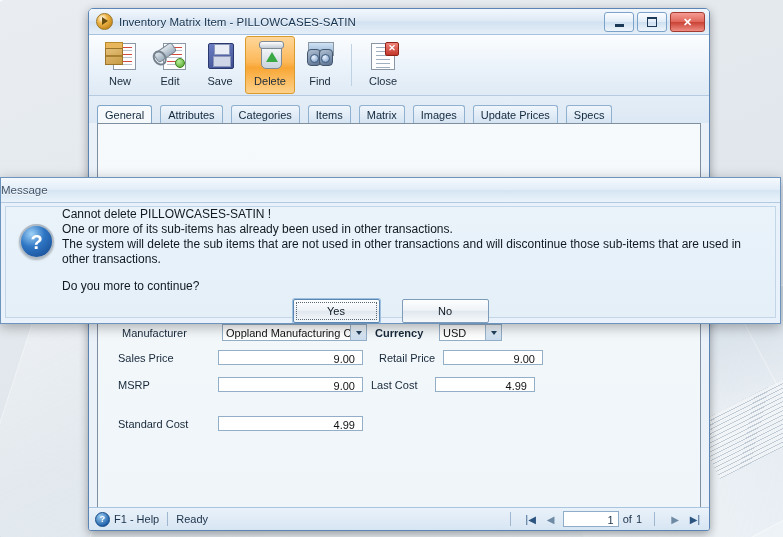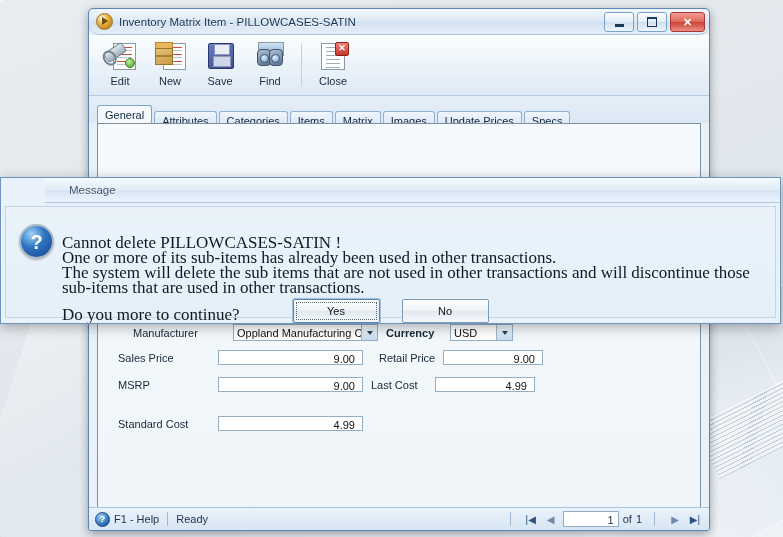--- a/index.html
+++ b/index.html
@@ -45,21 +45,20 @@
     box-shadow: 0 3px 10px rgba(0,0,0,.35);
     overflow: hidden;
   }
   .titlebar {
     height: 25px;
     background: linear-gradient(180deg, #f2f7fc 0%, #dfeaf6 45%, #d2e1f1 52%, #e6eff8 100%);
     border-bottom: 1px solid #a7c2de;
     display: flex; align-items: center;
     padding: 0 3px 0 7px;
     position: relative;
-    border-radius: 10px;
   }
   .title-icon {
     width: 15px; height: 15px; border-radius: 50%;
     background: radial-gradient(circle at 35% 30%, #fff 0%, #f0b74a 35%, #c98a20 75%, #9e6a10 100%);
     border: 1px solid #9a7628;
     margin-right: 6px;
     position: relative; flex: none;
   }
   .title-icon::after {
     content: ""; position: absolute; left: 5px; top: 3px;
@@ -206,33 +205,33 @@
   .ico .page i { display:block; height:1px; background:#9fb0c0; margin:3px 4px 0 4px; }
   .ico .xbadge {
     position:absolute; right:0px; top:1px; width:12px; height:12px; border-radius:2px;
     background: linear-gradient(180deg,#f08379,#c3362a);
     border:1px solid #8f2218;
     color:#fff; font-size:9px; font-weight:bold; line-height:11px; text-align:center;
   }
 
   
   .tabstrip {
-    display: flex; align-items: flex-end; gap: 2px;
+    display: flex; align-items: flex-end; gap: 8px;
     padding: 5px 0 0 8px; height: 22px;
     background: linear-gradient(180deg,#e4eef8, #dce8f4);
   }
   .tab {
     background: linear-gradient(180deg,#f0f6fc,#d3e2f1);
     border: 1px solid #8fb0cf;
     border-bottom: none;
     border-radius: 3px 3px 0 0;
     padding: 3px 7px 3px 7px;
     font-size: 11px; color: #12283d;
     white-space: nowrap;
-    position: relative; top: 7px;
+    position: relative; top: 1px;
   }
   .tab.selected {
     background: #f6f9fc;
     padding-bottom: 4px; top: 2px;
     border-color: #7fa5c8;
   }
 
   
   .form-body {
     margin: 0 8px; height: 384px;
@@ -301,43 +300,42 @@
     position: absolute; left: 0; top: 177px; width: 779px; height: 145px;
     border: 1px solid #6d94bd;
     background: #e9f2fa;
     box-shadow: 0 3px 12px rgba(0,0,0,.30);
     overflow: hidden;
   }
   .msg-title {
     height: 24px;
     background: linear-gradient(180deg,#f4f9fd 0%, #e2edf8 48%, #d6e5f3 52%, #eaf3fb 100%);
     border-bottom: 1px solid #b2c9e0;
-    display: flex; align-items: center; padding-left: 24px;
+    display: flex; align-items: center; padding-left: 0;
     font-size: 11.5px; color: #42556a;
     text-shadow: 0 1px 0 rgba(255,255,255,.8);
-    margin-left: 44px;
   }
   .msg-body {
     position: absolute; left: 4px; right: 4px; top: 28px; bottom: 5px;
     border: 1px solid #c2d6e8;
     background: linear-gradient(180deg,#eaf3fa,#e4eff8);
   }
   .msg-icon {
     position: absolute; left: 13px; top: 17px;
     width: 31px; height: 31px; border-radius: 50%;
     background: radial-gradient(circle at 34% 26%, #9fd2f7 0%, #2f76c4 42%, #14458c 100%);
     border: 2px solid #aeb9c4;
     box-shadow: 0 1px 2px rgba(0,0,0,.25);
     color: #fff; font-size: 20px; font-weight: bold;
     display: flex; align-items: center; justify-content: center;
     line-height: 1;
   }
   .msg-lines {
-    position: absolute; left: 56px; top: 28px; right: 10px;
-    font-size: 17px; color: #101820; line-height: 15px; font-family: Liberation Serif, serif;
+    position: absolute; left: 56px; top: 0; right: 10px;
+    font-size: 12px; color: #101820; line-height: 15px;
   }
   .msg-lines .gap { height: 12px; }
   .msg-buttons {
     position: absolute; left: 0; right: 0; top: 92px;
     display: flex; justify-content: center; gap: 22px;
   }
   .dlg-btn {
     width: 85px; height: 22px;
     border: 1px solid #7e9cba; border-radius: 2px;
     background: linear-gradient(180deg,#fdfefe 0%, #f0f4f8 45%, #e1e8ef 52%, #f6f9fb 100%);
@@ -391,49 +389,56 @@
     <div class="tb-btn">
       <div class="ico">
         <div class="doc">
             <i></i>
             <i></i>
             <i></i>
             <i></i>
             <i></i>
             <i></i>
           </div>
-        <div class="wrench"></div>
-        <div class="dot-green"></div>
-      </div>
-      <div class="tb-label">Edit</div>
+        <div class="folder"></div>
+        <div class="box"></div>
+      </div>
+      <div class="tb-label">New</div>
     </div>
 
     <div class="tb-btn">
       <div class="ico">
         <div class="doc">
             <i></i>
             <i></i>
             <i></i>
             <i></i>
             <i></i>
             <i></i>
           </div>
-        <div class="folder"></div>
-        <div class="box"></div>
-      </div>
-      <div class="tb-label">New</div>
+        <div class="wrench"></div>
+        <div class="dot-green"></div>
+      </div>
+      <div class="tb-label">Edit</div>
     </div>
 
     <div class="tb-btn">
       <div class="ico">
         <div class="floppy"></div>
       </div>
       <div class="tb-label">Save</div>
     </div>
 
+    <div class="tb-btn active">
+      <div class="ico">
+        <div class="bin"></div>
+        <div class="recycle"></div>
+      </div>
+      <div class="tb-label">Delete</div>
+    </div>
 
     <div class="tb-btn">
       <div class="ico">
         <div class="doc" style="right:2px;top:1px;width:24px;height:12px;background:linear-gradient(180deg,#cfe2f3,#8fb2d4);"></div>
         <div class="bino">
             <b></b>
             <s></s>
             <em></em>
             <u></u>
           </div>
@@ -465,21 +470,21 @@
     <div class="tab">Categories</div>
     <div class="tab">Items</div>
     <div class="tab">Matrix</div>
     <div class="tab">Images</div>
     <div class="tab">Update Prices</div>
     <div class="tab">Specs</div>
   </div>
 
   <div class="form-body">
 
-    <div class="field-row" style="left:35px; top:200px;align-items:center;">
+    <div class="field-row" style="left:24px; top:200px;align-items:center;">
       <div class="lbl">Manufacturer</div>
       <div class="combo" style="width:145px;">
         <div class="val">Oppland Manufacturing Co</div>
         <div class="arrow"></div>
       </div>
       <div style="width:8px;"></div>
       <div style="width:64px;font-weight:bold;">Currency</div>
       <div class="combo" style="width:63px;">
         <div class="val">USD</div>
         <div class="arrow"></div>

